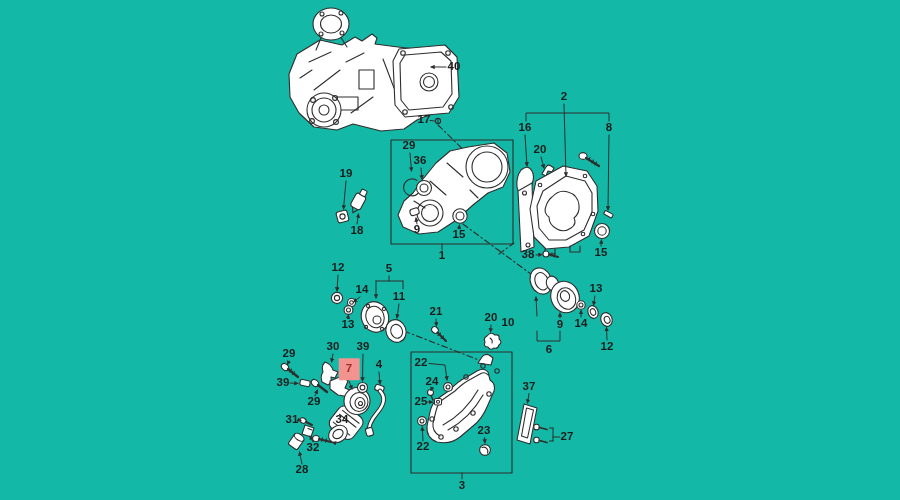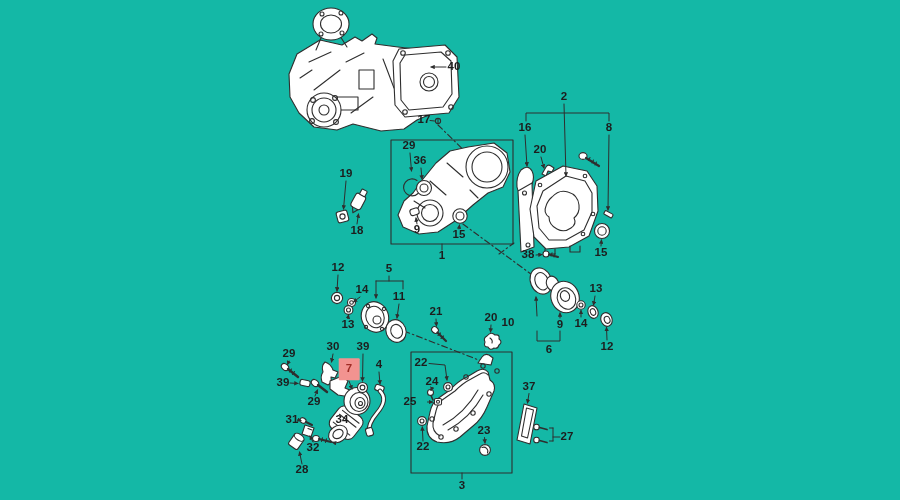--- a/index.html
+++ b/index.html
@@ -330,20 +330,20 @@
 <span class="co hl" style="left:349px;top:369px">7</span>
 <span class="co" style="left:379px;top:365px">4</span>
 <span class="co" style="left:283px;top:383px">39</span>
 <span class="co" style="left:314px;top:402px">29</span>
 <span class="co" style="left:292px;top:420px">31</span>
 <span class="co" style="left:313px;top:448px">32</span>
 <span class="co" style="left:342px;top:420px">34</span>
 <span class="co" style="left:302px;top:470px">28</span>
 <span class="co" style="left:421px;top:363px">22</span>
 <span class="co" style="left:432px;top:382px">24</span>
-<span class="co" style="left:410px;top:402px">25</span>
+<span class="co" style="left:421px;top:402px">25</span>
 <span class="co" style="left:423px;top:447px">22</span>
 <span class="co" style="left:484px;top:431px">23</span>
 <span class="co" style="left:462px;top:486px">3</span>
 <span class="co" style="left:529px;top:387px">37</span>
 <span class="co" style="left:567px;top:437px">27</span>
 
 </div>
 
 </body></html>

